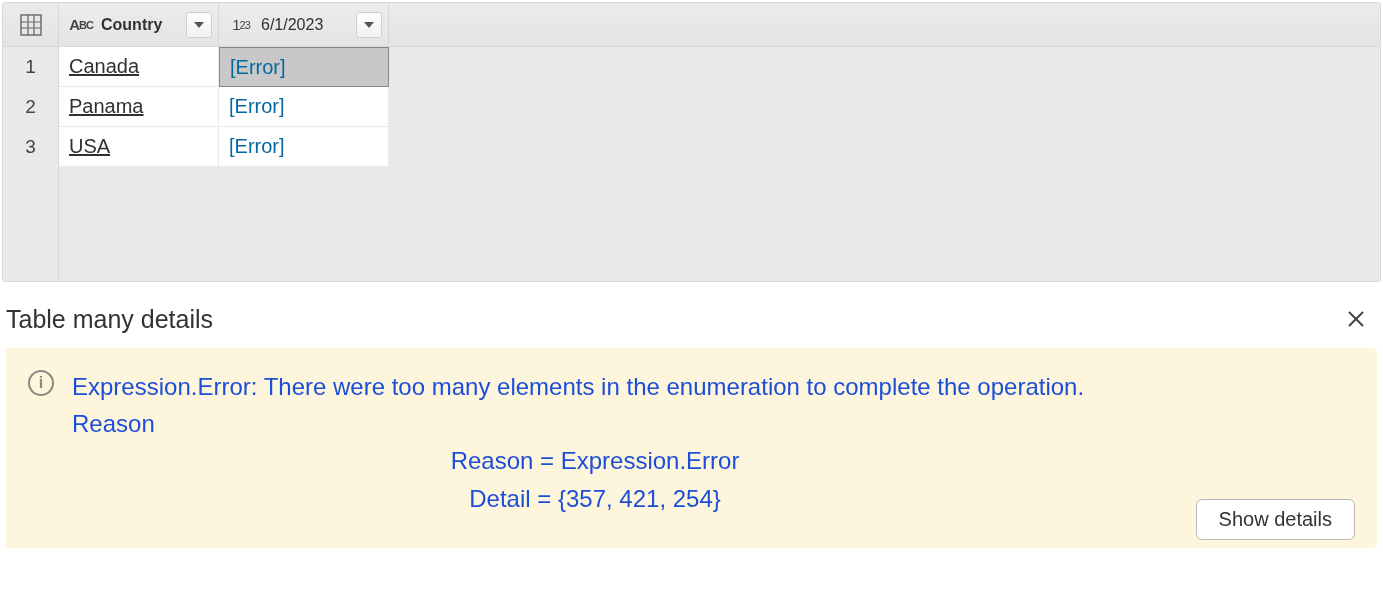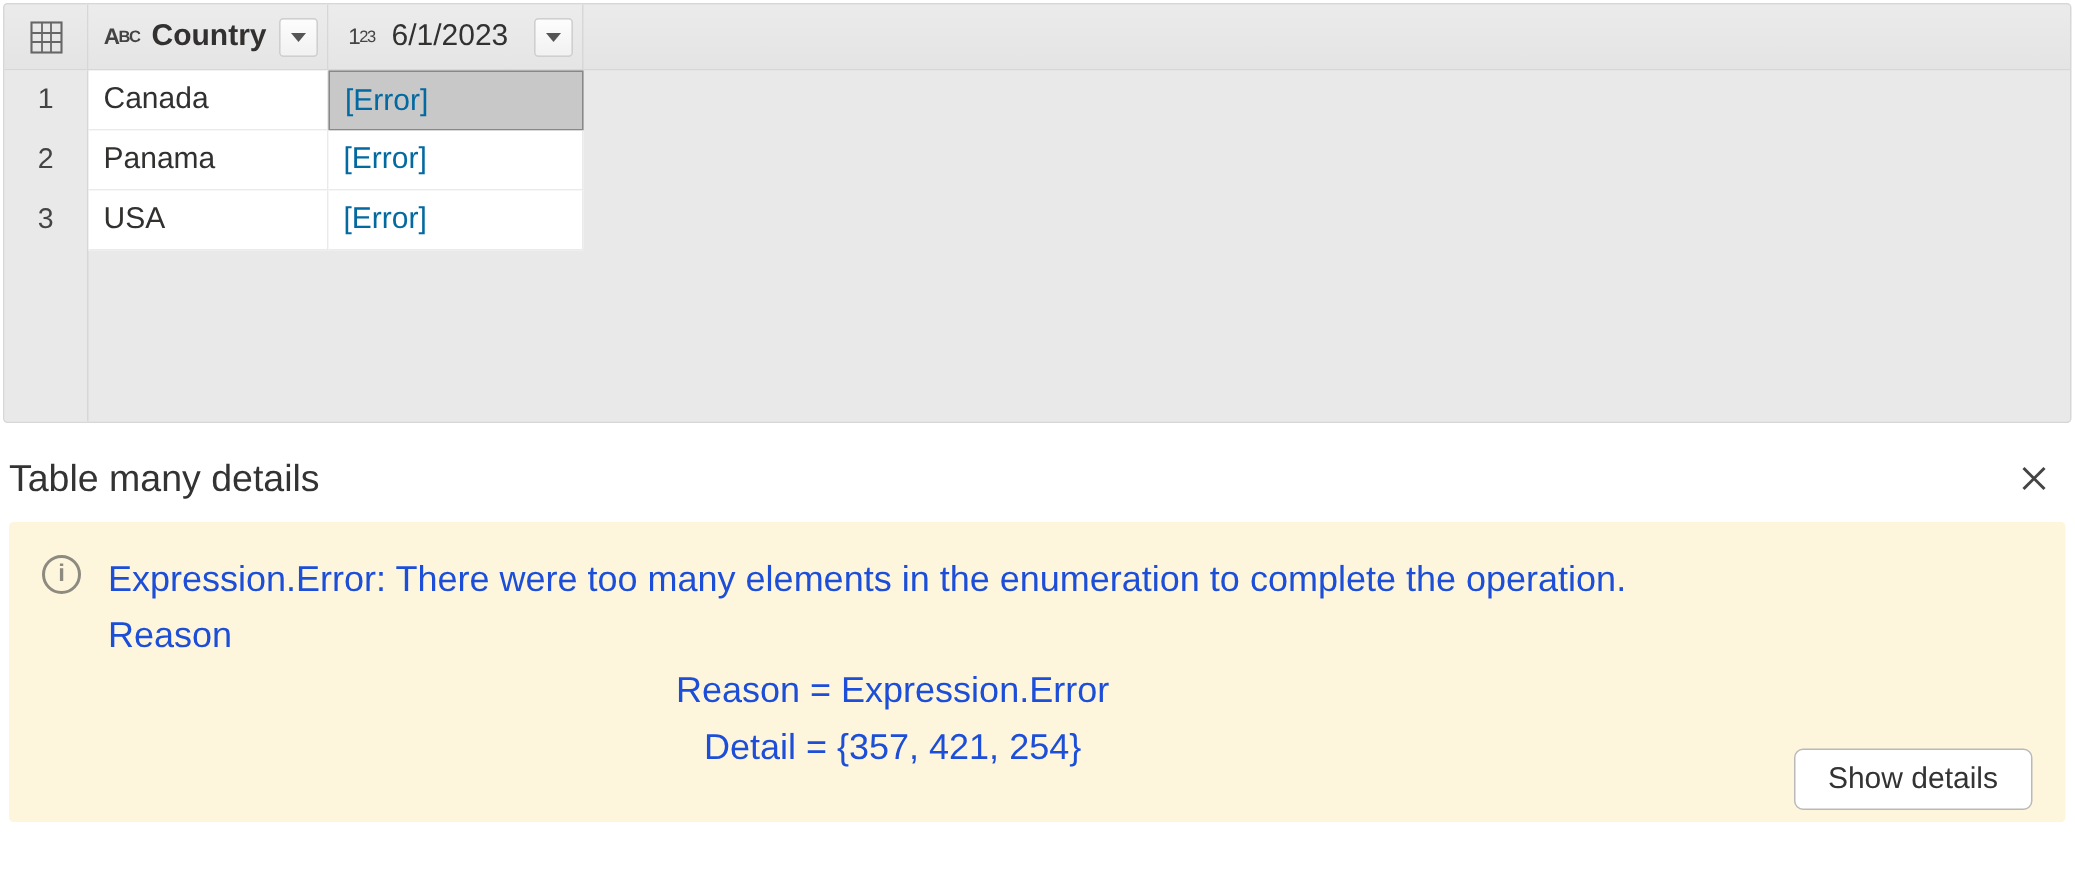--- a/index.html
+++ b/index.html
@@ -35,21 +35,21 @@
   }
   .colhdr {
     display: flex; align-items: center;
     border-right: 1px solid #d7d7d7;
     padding: 0 6px 0 8px;
     gap: 6px;
     background: linear-gradient(#ececec, #e5e5e5);
   }
   .colhdr.c1 { width: 160px; flex: 0 0 160px; font-weight: 600; }
   .colhdr.c2 { width: 170px; flex: 0 0 170px; font-weight: 400; }
-  .colhdr .label { flex: 1; white-space: nowrap; overflow: hidden; font-size: 20px; }
+  .colhdr .label { flex: 1; white-space: nowrap; overflow: hidden; font-size: 16px; }
   .dropdown-btn {
     width: 26px; height: 26px;
     border: 1px solid #cfcfcf;
     background: linear-gradient(#fdfdfd, #f1f1f1);
     border-radius: 3px;
     display: flex; align-items: center; justify-content: center;
     cursor: pointer;
   }
   .type-icon { display:flex; align-items:center; justify-content:center; width:28px; }
   .type-icon.text { font-size: 15px; color:#444; letter-spacing:-1px; }
@@ -77,21 +77,21 @@
   .cells { flex: 0 0 auto; }
   .row { display:flex; height:40px; }
   .cell {
     border-right: 1px solid #eaeaea;
     border-bottom: 1px solid #eaeaea;
     background: #fff;
     display:flex; align-items:center;
     padding: 0 10px;
     font-size: 20px;
   }
-  .cell.c1 { width:160px; }
+  .cell.c1 { width:160px;text-decoration:underline; }
   .cell.c2 { width:170px; color:#0369a1; }
   .cell.selected { background:#c8c8c8; border:1px solid #888; }
   
   
   .details-wrap { padding: 20px 6px 6px 6px; }
   .details-title-row {
     display:flex; align-items:center; justify-content:space-between;
     padding: 0 4px 12px 0;
   }
   .details-title { font-size: 25px; color:#333; }

